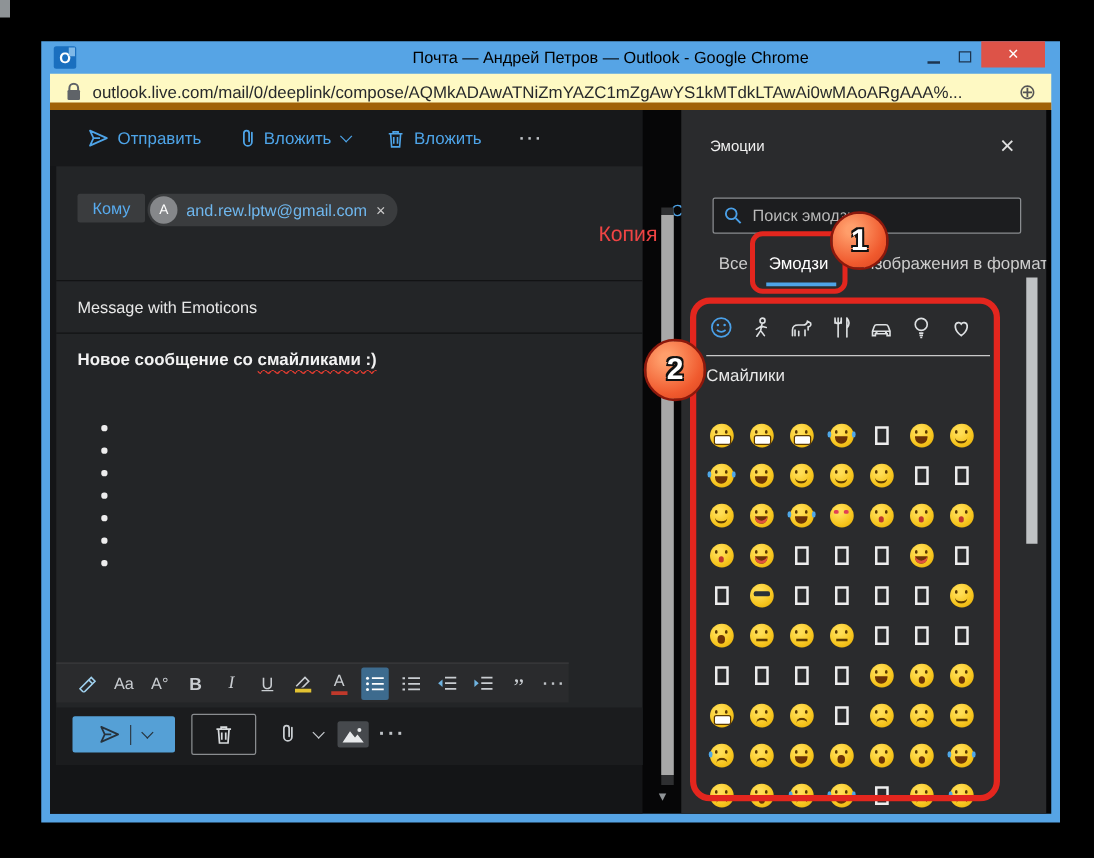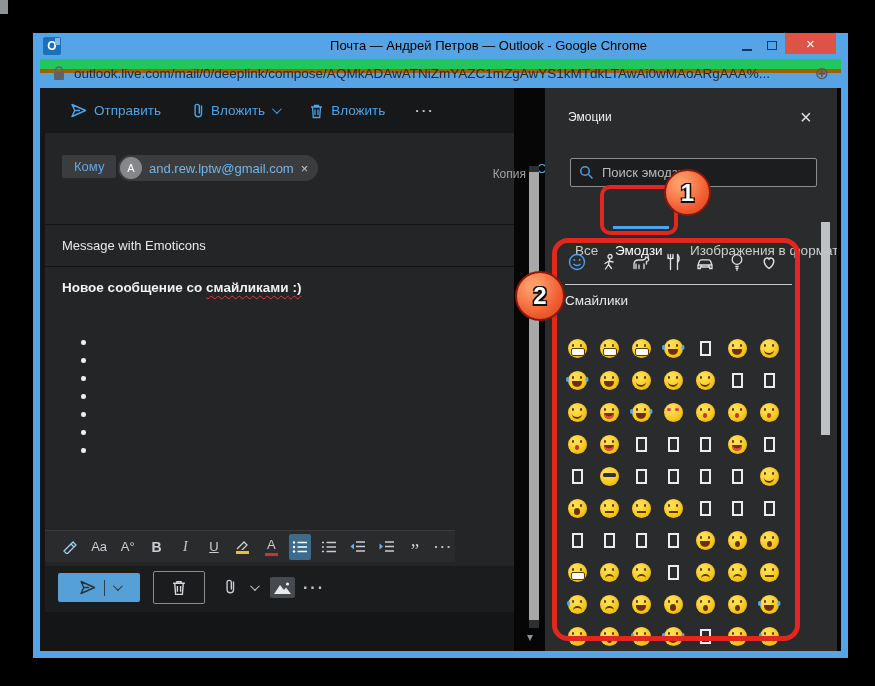--- a/index.html
+++ b/index.html
@@ -12,21 +12,21 @@
   #win { left:33px; top:33px; width:815px; height:625px; background:#56A4E5; }
   #titlebar { left:0; top:0; width:815px; height:26px; }
   #favicon { left:10px; top:4px; width:18px; height:18px; background:#1A6FBF; border-radius:2px; color:#fff; font-size:12px; font-weight:bold; text-align:center; line-height:18px; }
   #favicon i { position:absolute; right:1px; top:1px; width:5px; height:7px; background:#7FB9E8; }
   #win-title { left:0; top:5px; width:865px; text-align:center; font-size:13px; color:#000000;padding-left:46px; }
   .ctl { top:3px; height:19px; color:#1C3550; display:flex; align-items:center; justify-content:center; }
   #btn-min { left:702px; width:24px; } #btn-min i { width:10px; height:2px; background:#1C3550; margin-top:8px; }
   #btn-max { left:727px; width:24px; } #btn-max i { width:10px; height:9px; border:1.6px solid #1C3550; }
   #btn-close { left:752px; top:0; width:51px; height:21px; background:#DD5348; color:#fff; font-size:15px; }
 
-  #urlbar { left:7px; top:26px; width:801px; height:14px; background:#22c55e; border-bottom:4px solid #a16207; }
+  #urlbar { left:7px; top:26px; width:801px; height:29px; background:#fef9c3; border-bottom:6px solid #a16207; }
   #lock { left:13px; top:7px; color:#5F6368; }
   #url-text { left:34px; top:7px; font-size:13.5px; color:#27292B; white-space:nowrap; }
   #target-plus { right:12px; top:4px; font-size:17px; color:#555; }
 
   
   #content { left:7px; top:55px; width:801px; height:563px; background:#060607; overflow:hidden; }
 
   
   #mailcol { left:0; top:0; width:474px; height:563px; background:#141517;text-decoration:underline; }
   #mail-toolbar { left:0; top:0; width:474px; height:45px; background:#17181A; display:flex; align-items:center; padding-left:30px; color:#4EA4E8; font-size:13.5px; }
@@ -34,21 +34,21 @@
   .chev { width:7px; height:7px; border-right:1.6px solid currentColor; border-bottom:1.6px solid currentColor; transform:rotate(45deg) translateY(-2px); display:inline-block; }
   .dots { letter-spacing:2px; font-weight:bold; color:#BFC3C7; }
 
   #card { left:5px; top:45px; width:469px; height:479px; background:#232527; }
   #to-row { left:0; top:15px; width:521px; height:45px; }
   #to-btn { left:17px; top:7px; padding:4px 12px; background:#3A3C3E; border-radius:2px; color:#58ABEE; font-size:13px; }
   #chip { left:73px; top:7px; height:26px; background:#3A3C3E; border-radius:13px; display:flex; align-items:center; padding:0 10px 0 2px; gap:7px; }
   #chip-avatar { width:22px; height:22px; border-radius:50%; background:#85878A; color:#fff; font-size:11px; display:flex; align-items:center; justify-content:center; }
   #chip-email { color:#6FB7EE; font-size:13px; }
   #chip-x { color:#C9C9C9; font-size:13px; }
-  #cc { right:40px; top:19px; color:#a3a3a3; font-size:12px; }
+  #cc { right:40px; top:30px; color:#ef4444; font-size:17px; }
   #bcc { right:12px; top:13px; color:#4EA4E8; font-size:13px; }
 
   #subject-row { left:0; top:91px; width:469px; height:43px; border-top:1px solid #121314; border-bottom:1px solid #121314; }
   #subject-text { left:17px; top:13px; font-size:13px; color:#E9E9E9; }
 
   #body-line { left:17px; top:147px; font-size:13.5px; font-weight:bold; color:#F2F2F2; }
   .misspell { text-decoration:underline wavy #E03B2F 1px; text-underline-offset:3px; }
   #bullets { left:30px; top:200px; list-style:none; }
   #bullets li { height:18px; position:relative; }
   #bullets li::before { content:""; position:absolute; left:6px; top:7px; width:4.5px; height:4.5px; border-radius:50%; background:#EDEDED; }
@@ -78,21 +78,21 @@
   #arrow-left { left:487px; top:542px; }
   #arrow-right { left:779px; top:542px; }
 
   
   #panel { left:505px; top:0; width:292px; height:563px; background:#2A2B2D; overflow:hidden; }
   #panel-title { left:23px; top:22px; font-size:12px; color:#F0F0F0; }
   #panel-close { left:255px; top:18px; font-size:20px; color:#E0E0E0; }
   #searchbox { left:25px; top:70px; width:247px; height:29px; background:#1C1D1F; border:1px solid #8A8D90; border-radius:2px; display:flex; align-items:center; padding:0 8px; gap:8px; }
   #searchbox input { flex:1; background:transparent; border:none; outline:none; color:#CFCFCF; font-size:13px; font-family:"Liberation Sans",sans-serif; }
   #searchbox input::placeholder { color:#B9B9B9; opacity:1; }
-  .tab { top:115px; font-size:13.5px; color:#CDCDCD; white-space:nowrap;margin-top:40px; }
+  .tab { top:115px; font-size:13.5px; color:#CDCDCD; white-space:nowrap; }
   #tab-all { left:30px; }
   #tab-emoji { left:70px; color:#ffffff; font-weight:normal; }
   #tab-underline { left:68px; top:138px; width:56px; height:3px; background:#4EA4E8; }
   #tab-gif { left:145px; }
   .cat-row { left:22px; top:164px; display:flex; gap:12px; color:#DDE0E2; }
   .cat { width:20px; height:20px; }
   .cat.active { color:#4AA0E8; }
   #cat-divider { left:20px; top:196px; width:227px; height:1px; background:#C9C9C9; }
   #section-title { left:20px; top:205px; font-size:13.5px; color:#E8E8E8; }
   #emoji-grid { left:16px; top:244px; width:224px; display:grid; grid-template-columns:repeat(7,32px); grid-auto-rows:32px; }

